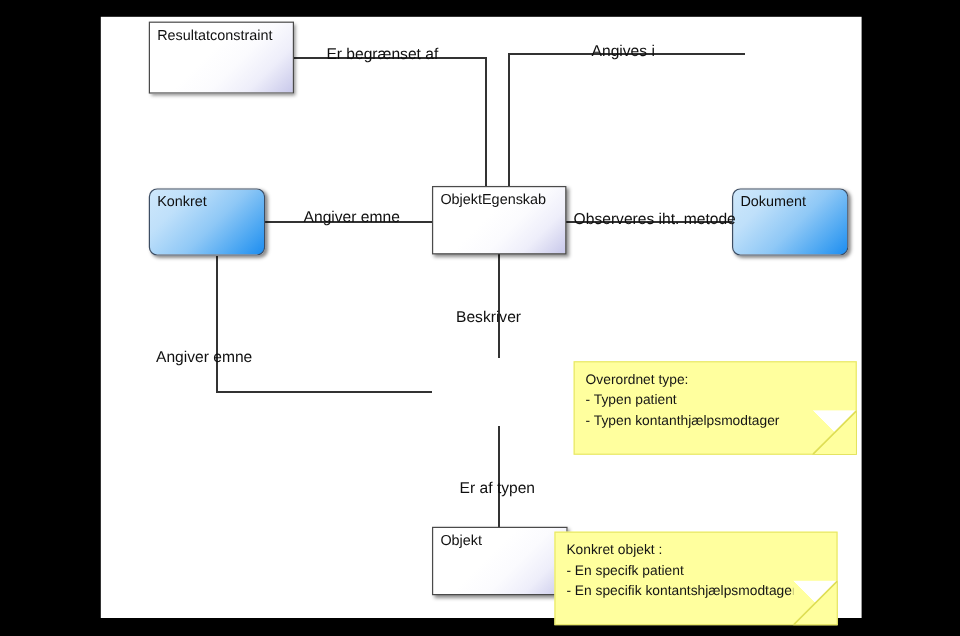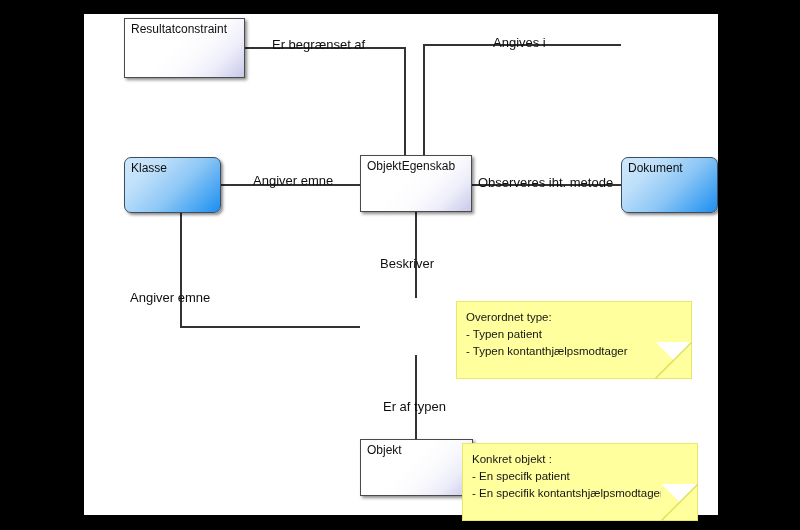--- a/index.html
+++ b/index.html
@@ -162,28 +162,28 @@
         <path d="M332,341 L332,425"></path>
       </g>
     </svg>
 
     <div class="node plain" style="left:40px;  top:4px;   width:121px; height:60px;">
       <span class="node-label">Resultatconstraint</span>
     </div>
 
 
     <div class="node blue" style="left:40px;  top:143px; width:97px;  height:56px;">
-      <span class="node-label">Klasse</span>
+      <span class="node-label">Konkret</span>
     </div>
 
     <div class="node plain" style="left:276px; top:141px; width:112px; height:57px;">
       <span class="node-label">ObjektEgenskab</span>
     </div>
 
-    <div class="node blue" style="left:537px; top:143px; width:97px;  height:56px;">
+    <div class="node blue" style="left:526px; top:143px; width:97px;  height:56px;">
       <span class="node-label">Dokument</span>
     </div>
 
 
     <div class="node plain" style="left:276px; top:425px; width:113px; height:57px;">
       <span class="node-label">Objekt</span>
     </div>
 
     <span class="edge-label" style="left:188px; top:24px;">Er begrænset af</span>
 
@@ -192,21 +192,21 @@
     <span class="edge-label" style="left:169px; top:160px;">Angiver emne</span>
 
     <span class="edge-label" style="left:394px; top:162px;">Observeres iht. metode</span>
 
     <span class="edge-label" style="left:296px; top:243px;">Beskriver</span>
 
     <span class="edge-label" style="left:46px;  top:277px;">Angiver emne</span>
 
     <span class="edge-label" style="left:299px; top:386px;">Er af typen</span>
 
-    <div class="note" style="left:372px; top:287px; width:236px; height:78px;">
+    <div class="note" style="left:394px; top:287px; width:236px; height:78px;">
       <div class="note-body">Overordnet type:
 - Typen patient
 - Typen kontanthjælpsmodtager</div>
       <div class="fold">
         <svg class="fold-line" viewBox="0 0 37 37" xmlns="http://www.w3.org/2000/svg">
           <polygon points="37,0 37,37 0,37" fill="#ffff9e" stroke="#dede55" stroke-width="1.4"></polygon>
         </svg>
       </div>
     </div>
 

